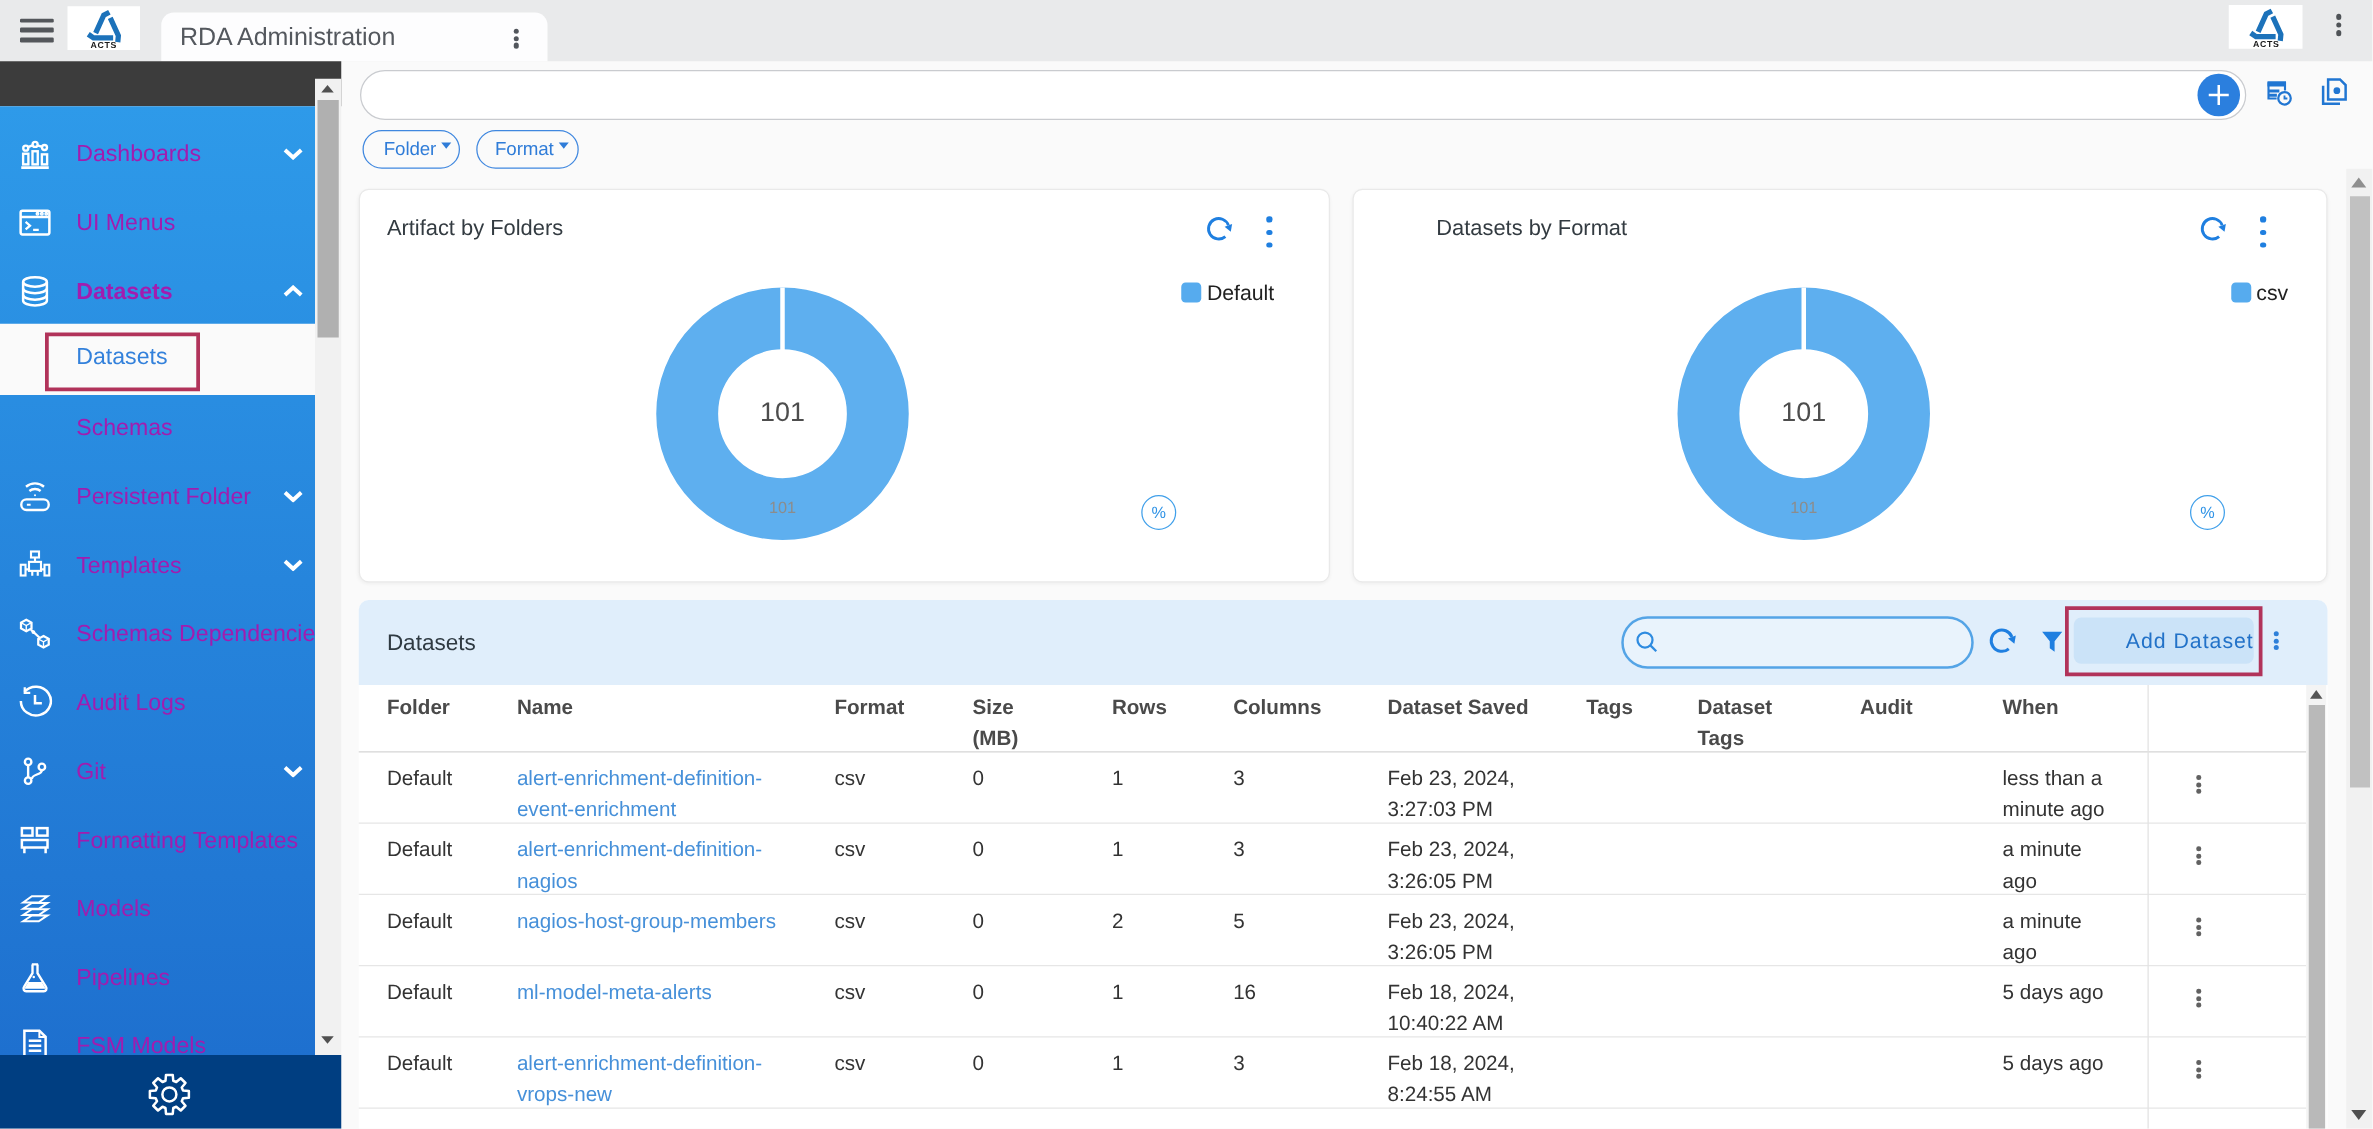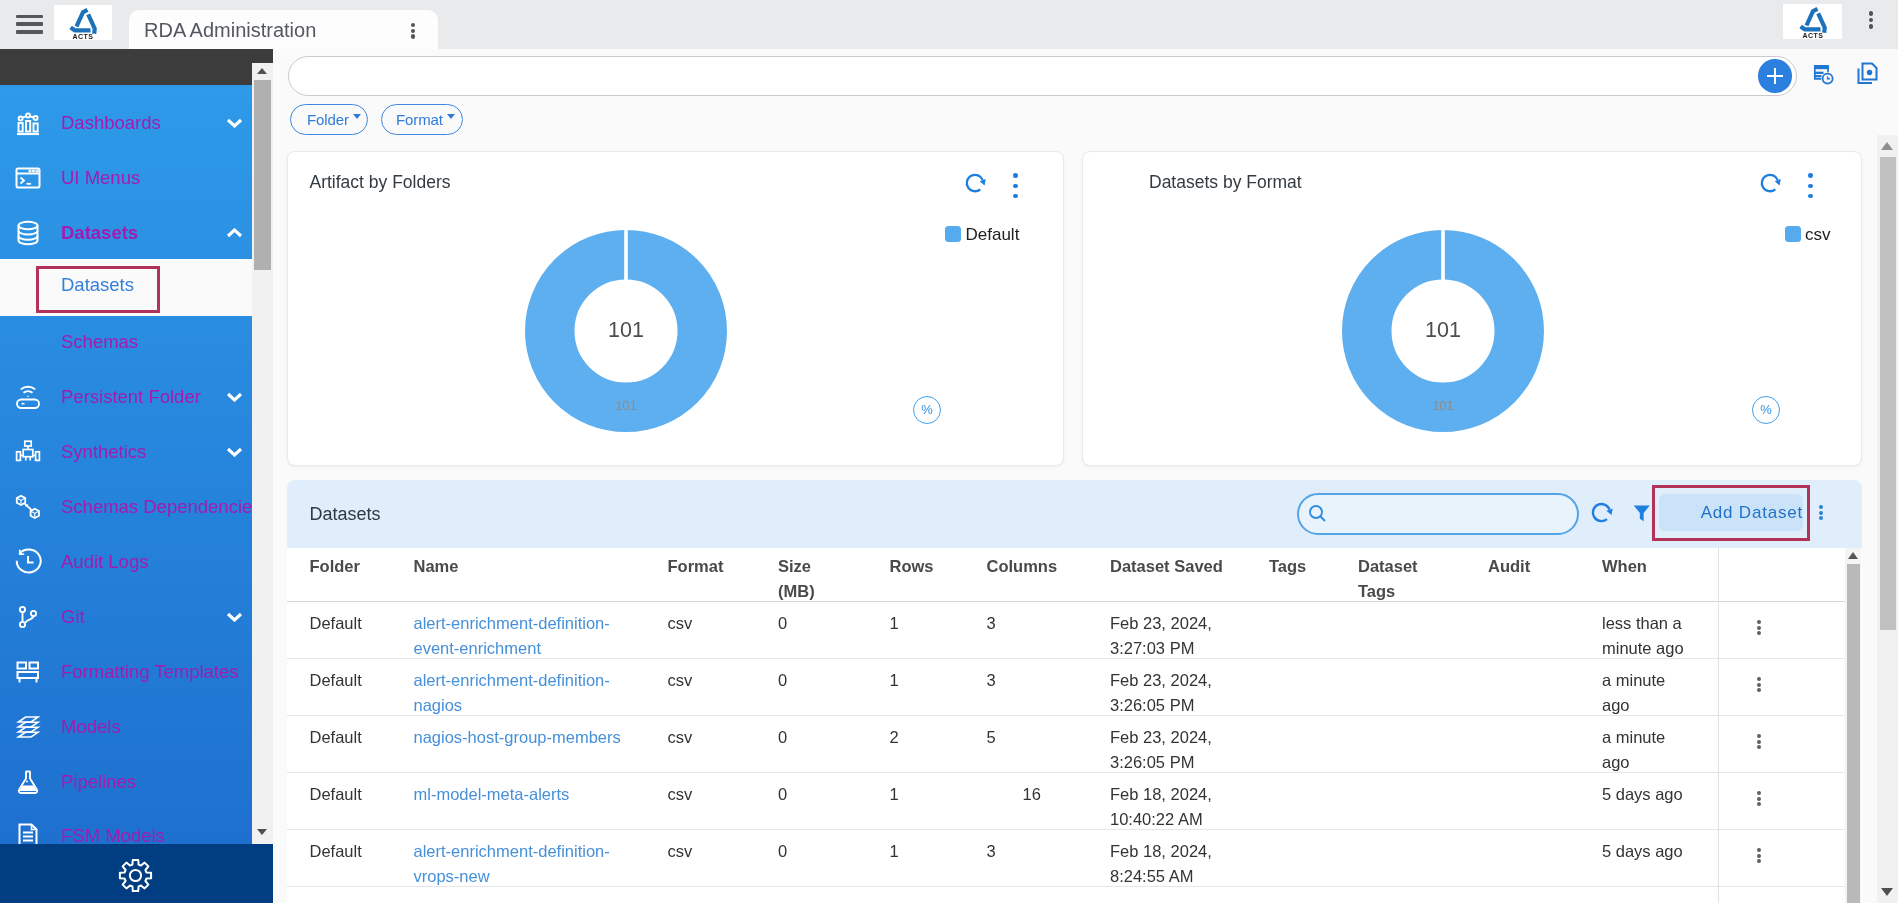--- a/index.html
+++ b/index.html
@@ -54,21 +54,21 @@
 
 <div class="ab" style="left:0;top:49px;width:273px;height:36px;background:#3C3C3C;"></div>
 <div class="ab" style="left:0;top:85px;width:251.5px;height:759px;background:linear-gradient(180deg,#2E9AE9 0%,#1E70CF 100%);"></div>
 <div id="menu">
 
 <div class="ab mtx" style="top:111.5px;">Dashboards</div>
 <div class="ab mtx" style="top:166.5px;">UI Menus</div>
 <div class="ab mtx" style="top:221.5px;font-weight:bold;">Datasets</div>
 <div class="ab mtx" style="top:330.5px;">Schemas</div>
 <div class="ab mtx" style="top:385.8px;">Persistent Folder</div>
-<div class="ab mtx" style="top:441.2px;">Synthetics</div>
+<div class="ab mtx" style="top:441.2px;">Templates</div>
 <div class="ab mtx" style="top:495.7px;">Schemas Dependencies</div>
 <div class="ab mtx" style="top:551.4px;">Audit Logs</div>
 <div class="ab mtx" style="top:606.2px;">Git</div>
 <div class="ab mtx" style="top:660.5px;">Formatting Templates</div>
 <div class="ab mtx" style="top:716.2px;">Models</div>
 <div class="ab mtx" style="top:771px;">Pipelines</div>
 <div class="ab mtx" style="top:824.8px;">FSM Models</div>
 
 <svg class="ab chev" style="top:117.5px;" viewBox="0 0 17 10">
       <polyline points="2,2 8.5,8 15,2" fill="none" stroke="#fff" stroke-width="3.1"></polyline>
@@ -365,21 +365,21 @@
 <div class="dot rkdot" style="left:1757.2px;top:734.4px;"></div>
 <div class="dot rkdot" style="left:1757.2px;top:739.9px;"></div>
 <div class="dot rkdot" style="left:1757.2px;top:745.4px;"></div>
 <div class="ab rsep" style="top:772px;"></div>
 
 <div class="ab td" style="left:309.5px;top:781.5px;">Default</div>
 <div class="ab td lnk" style="left:413.5px;top:781.5px;">ml-model-meta-alerts</div>
 <div class="ab td" style="left:667.5px;top:781.5px;">csv</div>
 <div class="ab td" style="left:778px;top:781.5px;">0</div>
 <div class="ab td" style="left:889.5px;top:781.5px;">1</div>
-<div class="ab td" style="left:986.5px;top:781.5px;margin-left:36px;">16</div>
+<div class="ab td" style="left:986.5px;top:781.5px;">16</div>
 <div class="ab td" style="left:1110px;top:781.5px;">Feb 18, 2024,<br>10:40:22 AM</div>
 <div class="ab td" style="left:1602px;top:781.5px;">5 days ago</div>
 <div class="dot rkdot" style="left:1757.2px;top:791.4px;"></div>
 <div class="dot rkdot" style="left:1757.2px;top:796.9px;"></div>
 <div class="dot rkdot" style="left:1757.2px;top:802.4px;"></div>
 <div class="ab rsep" style="top:829px;"></div>
 
 <div class="ab td" style="left:309.5px;top:838.5px;">Default</div>
 <div class="ab td lnk" style="left:413.5px;top:838.5px;">alert-enrichment-definition-<br>vrops-new</div>
 <div class="ab td" style="left:667.5px;top:838.5px;">csv</div>

